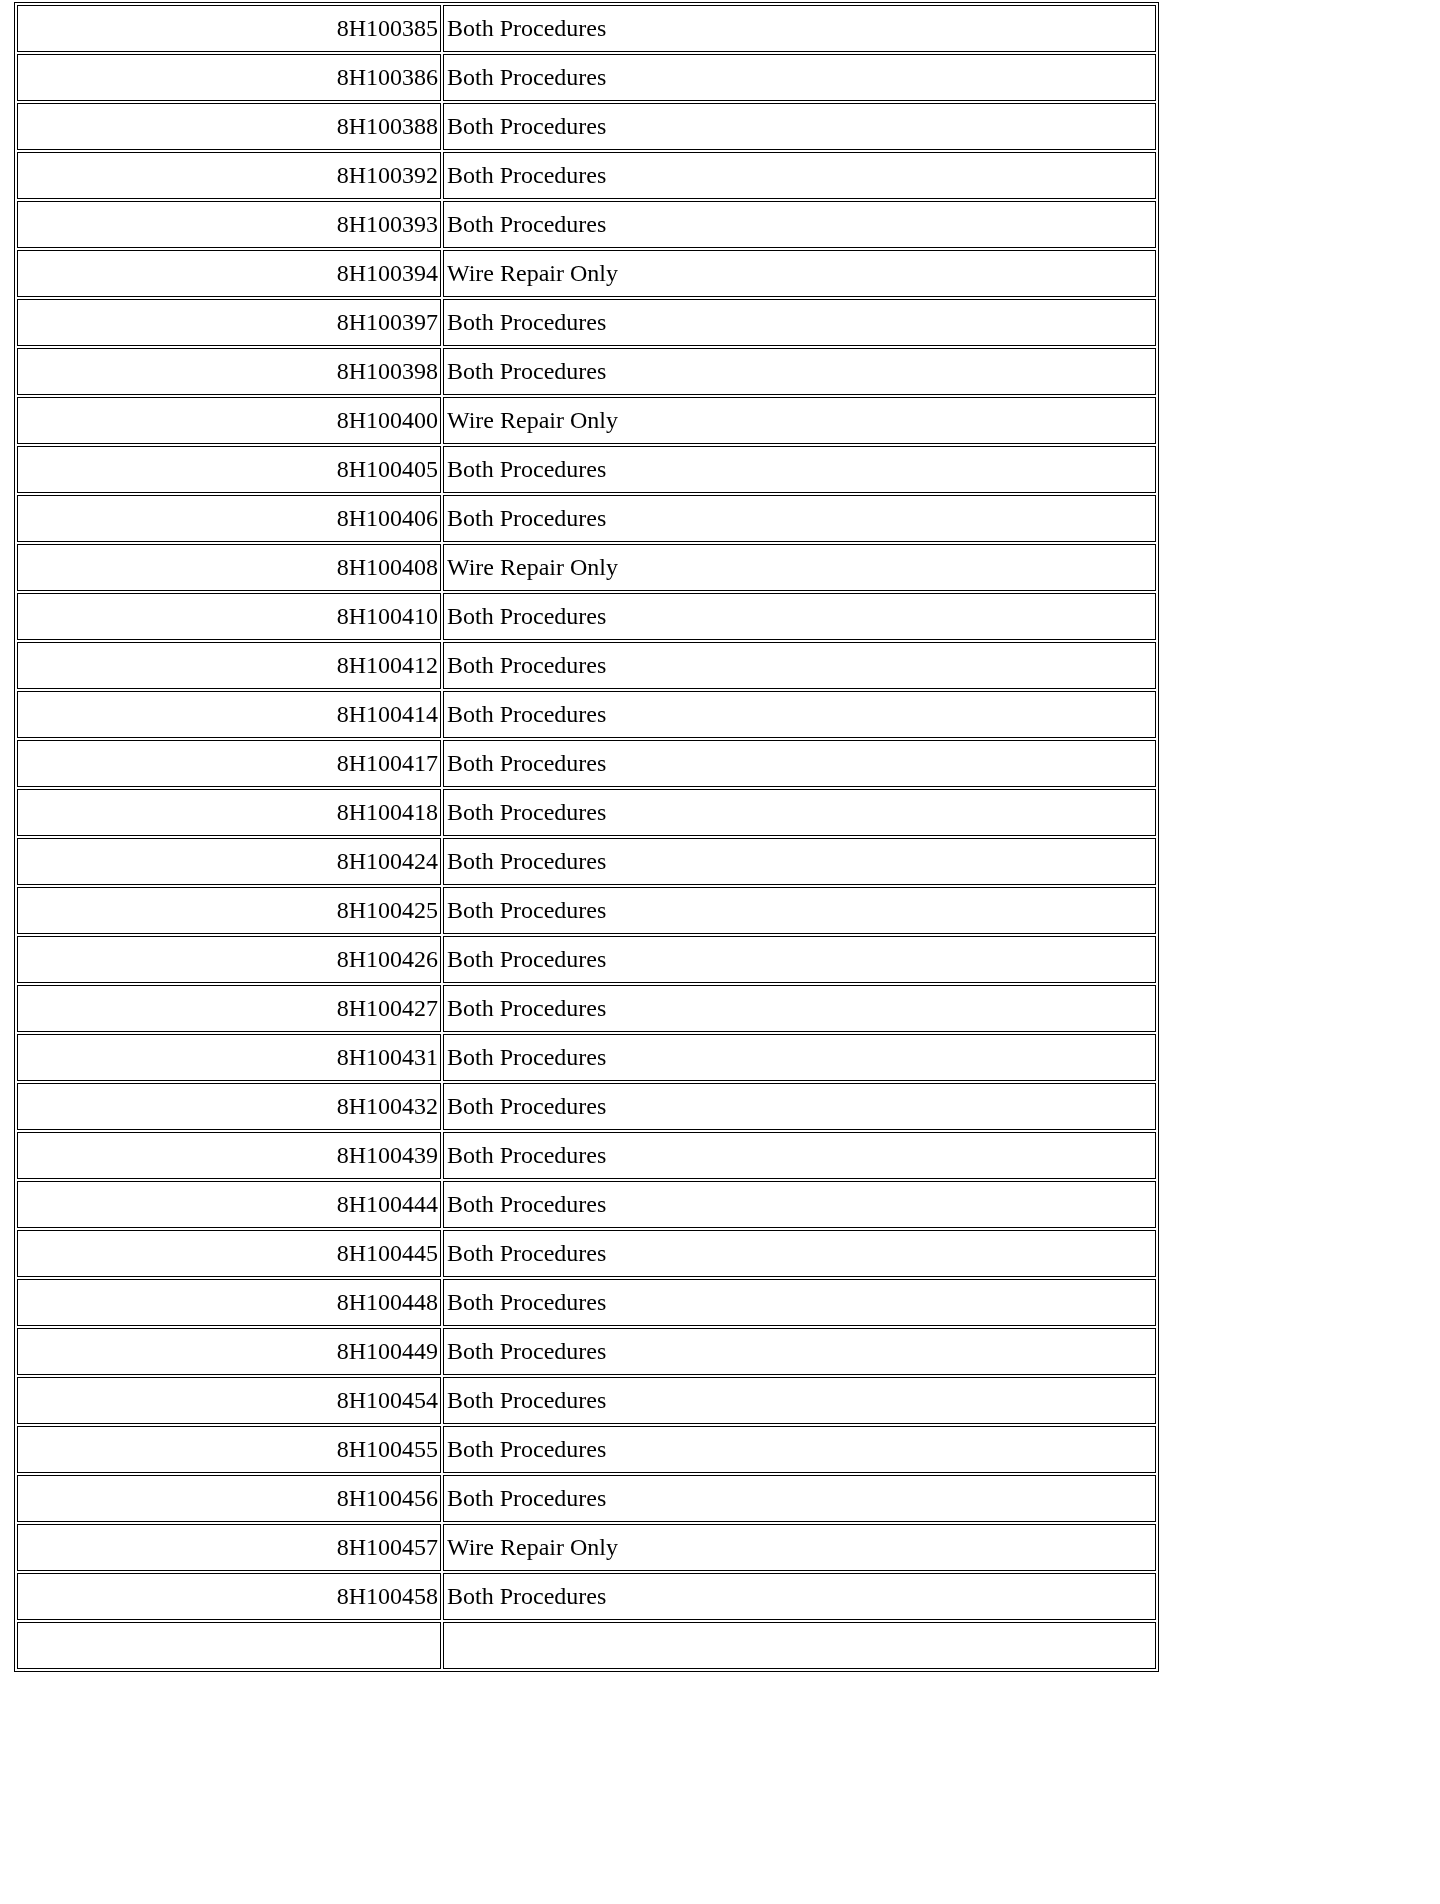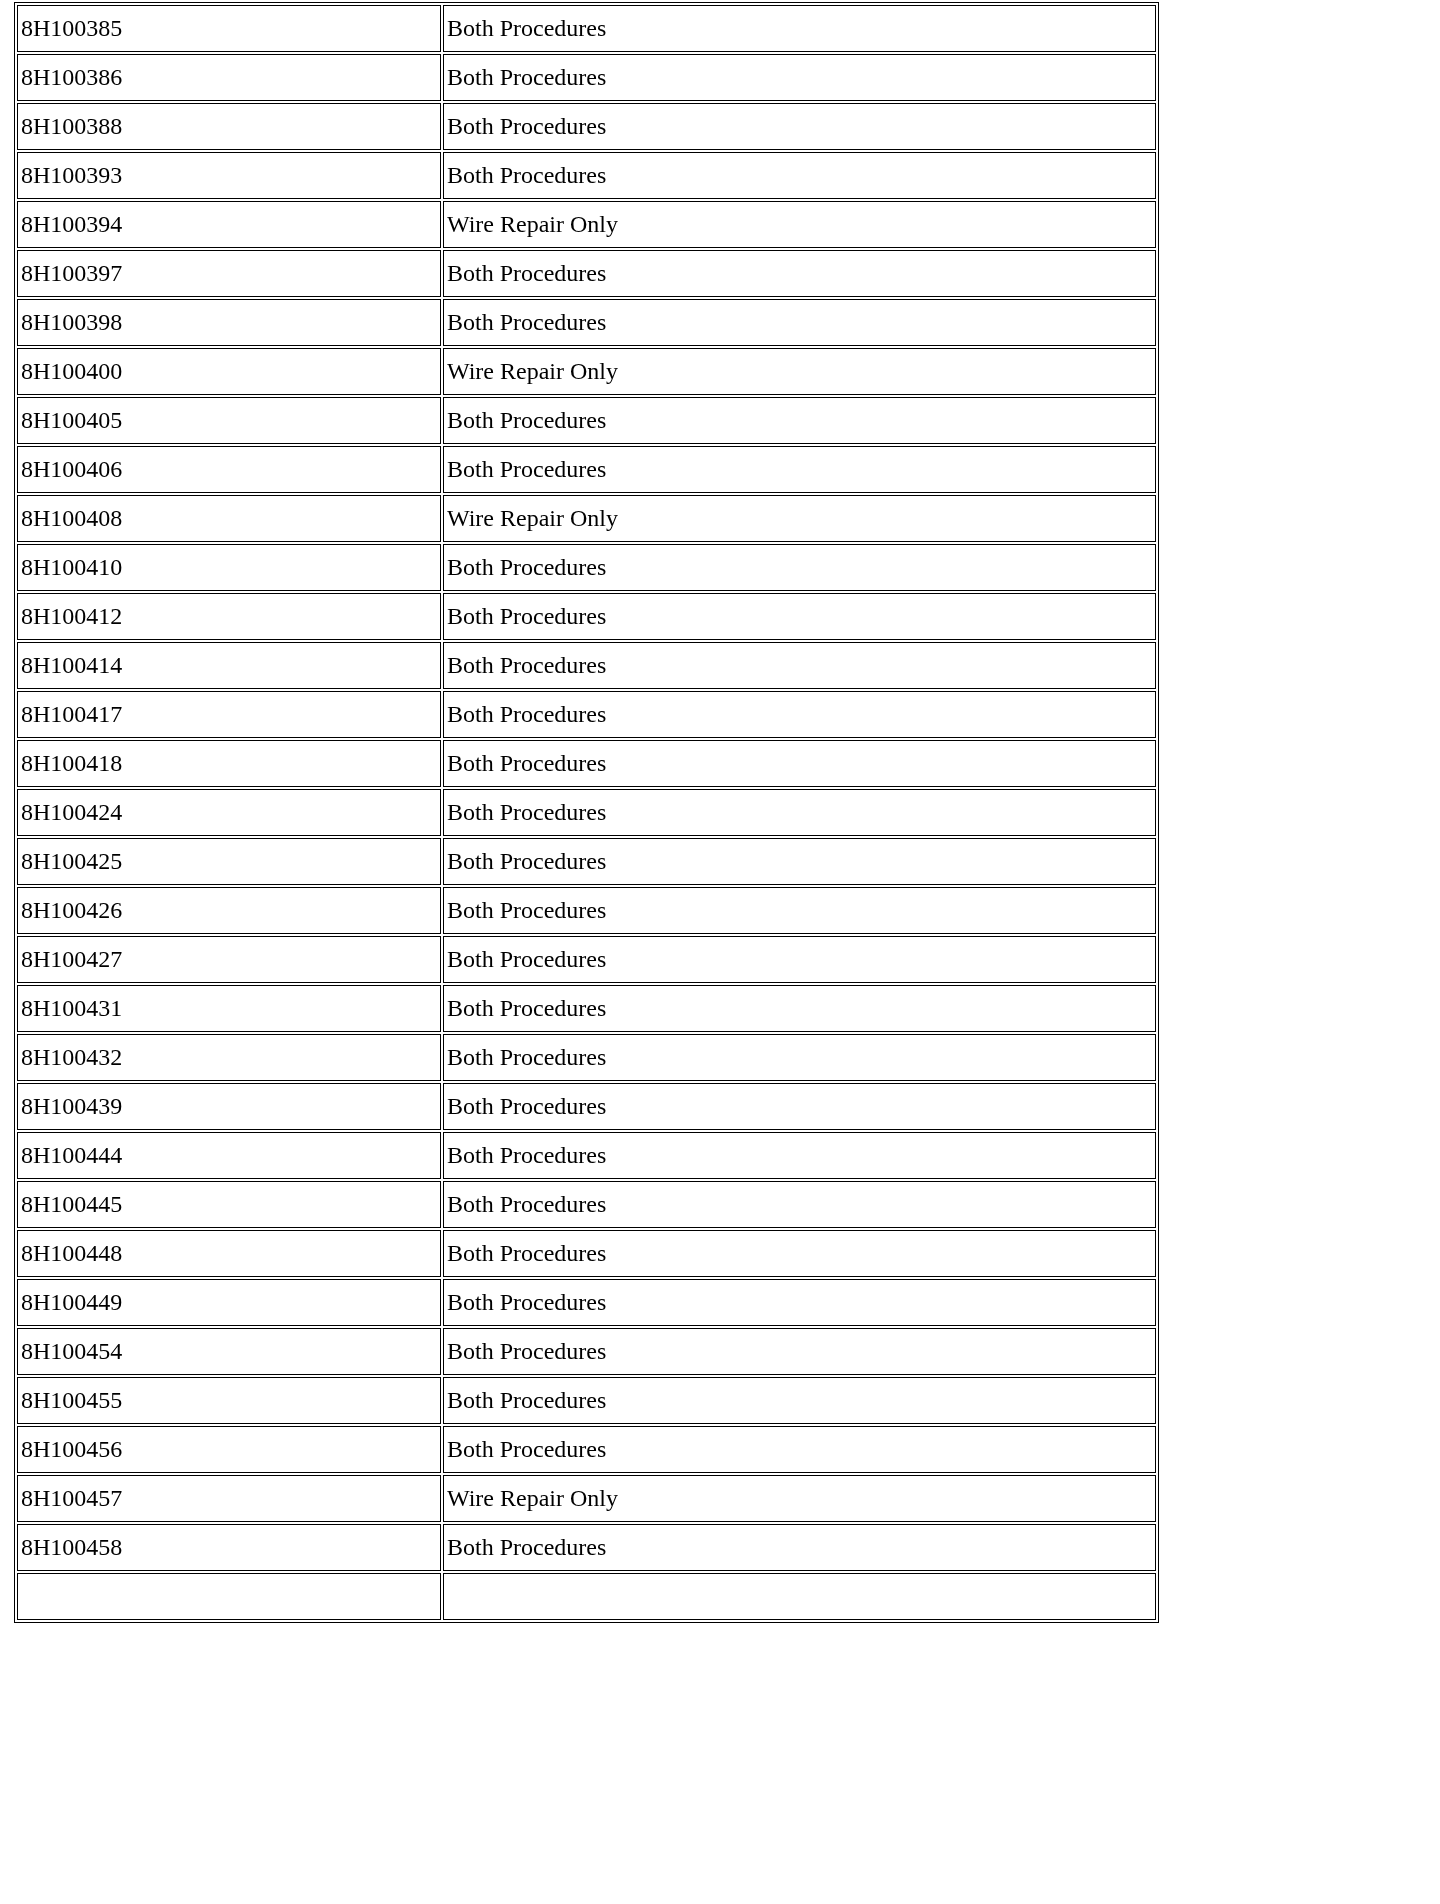--- a/index.html
+++ b/index.html
@@ -37,20 +37,21 @@
     color: #000000;
     padding: 8px 2px 8px 3px;
     vertical-align: middle;
     white-space: nowrap;
     overflow: hidden;
   }
   td.serial-cell {
     width: 417px;
     min-width: 417px;
     max-width: 417px;
+    text-align: right;
   }
   td.procedure-cell {
     width: 706px;
     min-width: 706px;
     max-width: 706px;
     margin-left: 42px;
   }
 </style>
 </head>
 <body>
@@ -64,20 +65,24 @@
         </tr>
         <tr>
           <td class="serial-cell">8H100386</td>
           <td class="procedure-cell">Both Procedures</td>
         </tr>
         <tr>
           <td class="serial-cell">8H100388</td>
           <td class="procedure-cell">Both Procedures</td>
         </tr>
         <tr>
+          <td class="serial-cell">8H100392</td>
+          <td class="procedure-cell">Both Procedures</td>
+        </tr>
+        <tr>
           <td class="serial-cell">8H100393</td>
           <td class="procedure-cell">Both Procedures</td>
         </tr>
         <tr>
           <td class="serial-cell">8H100394</td>
           <td class="procedure-cell">Wire Repair Only</td>
         </tr>
         <tr>
           <td class="serial-cell">8H100397</td>
           <td class="procedure-cell">Both Procedures</td>

